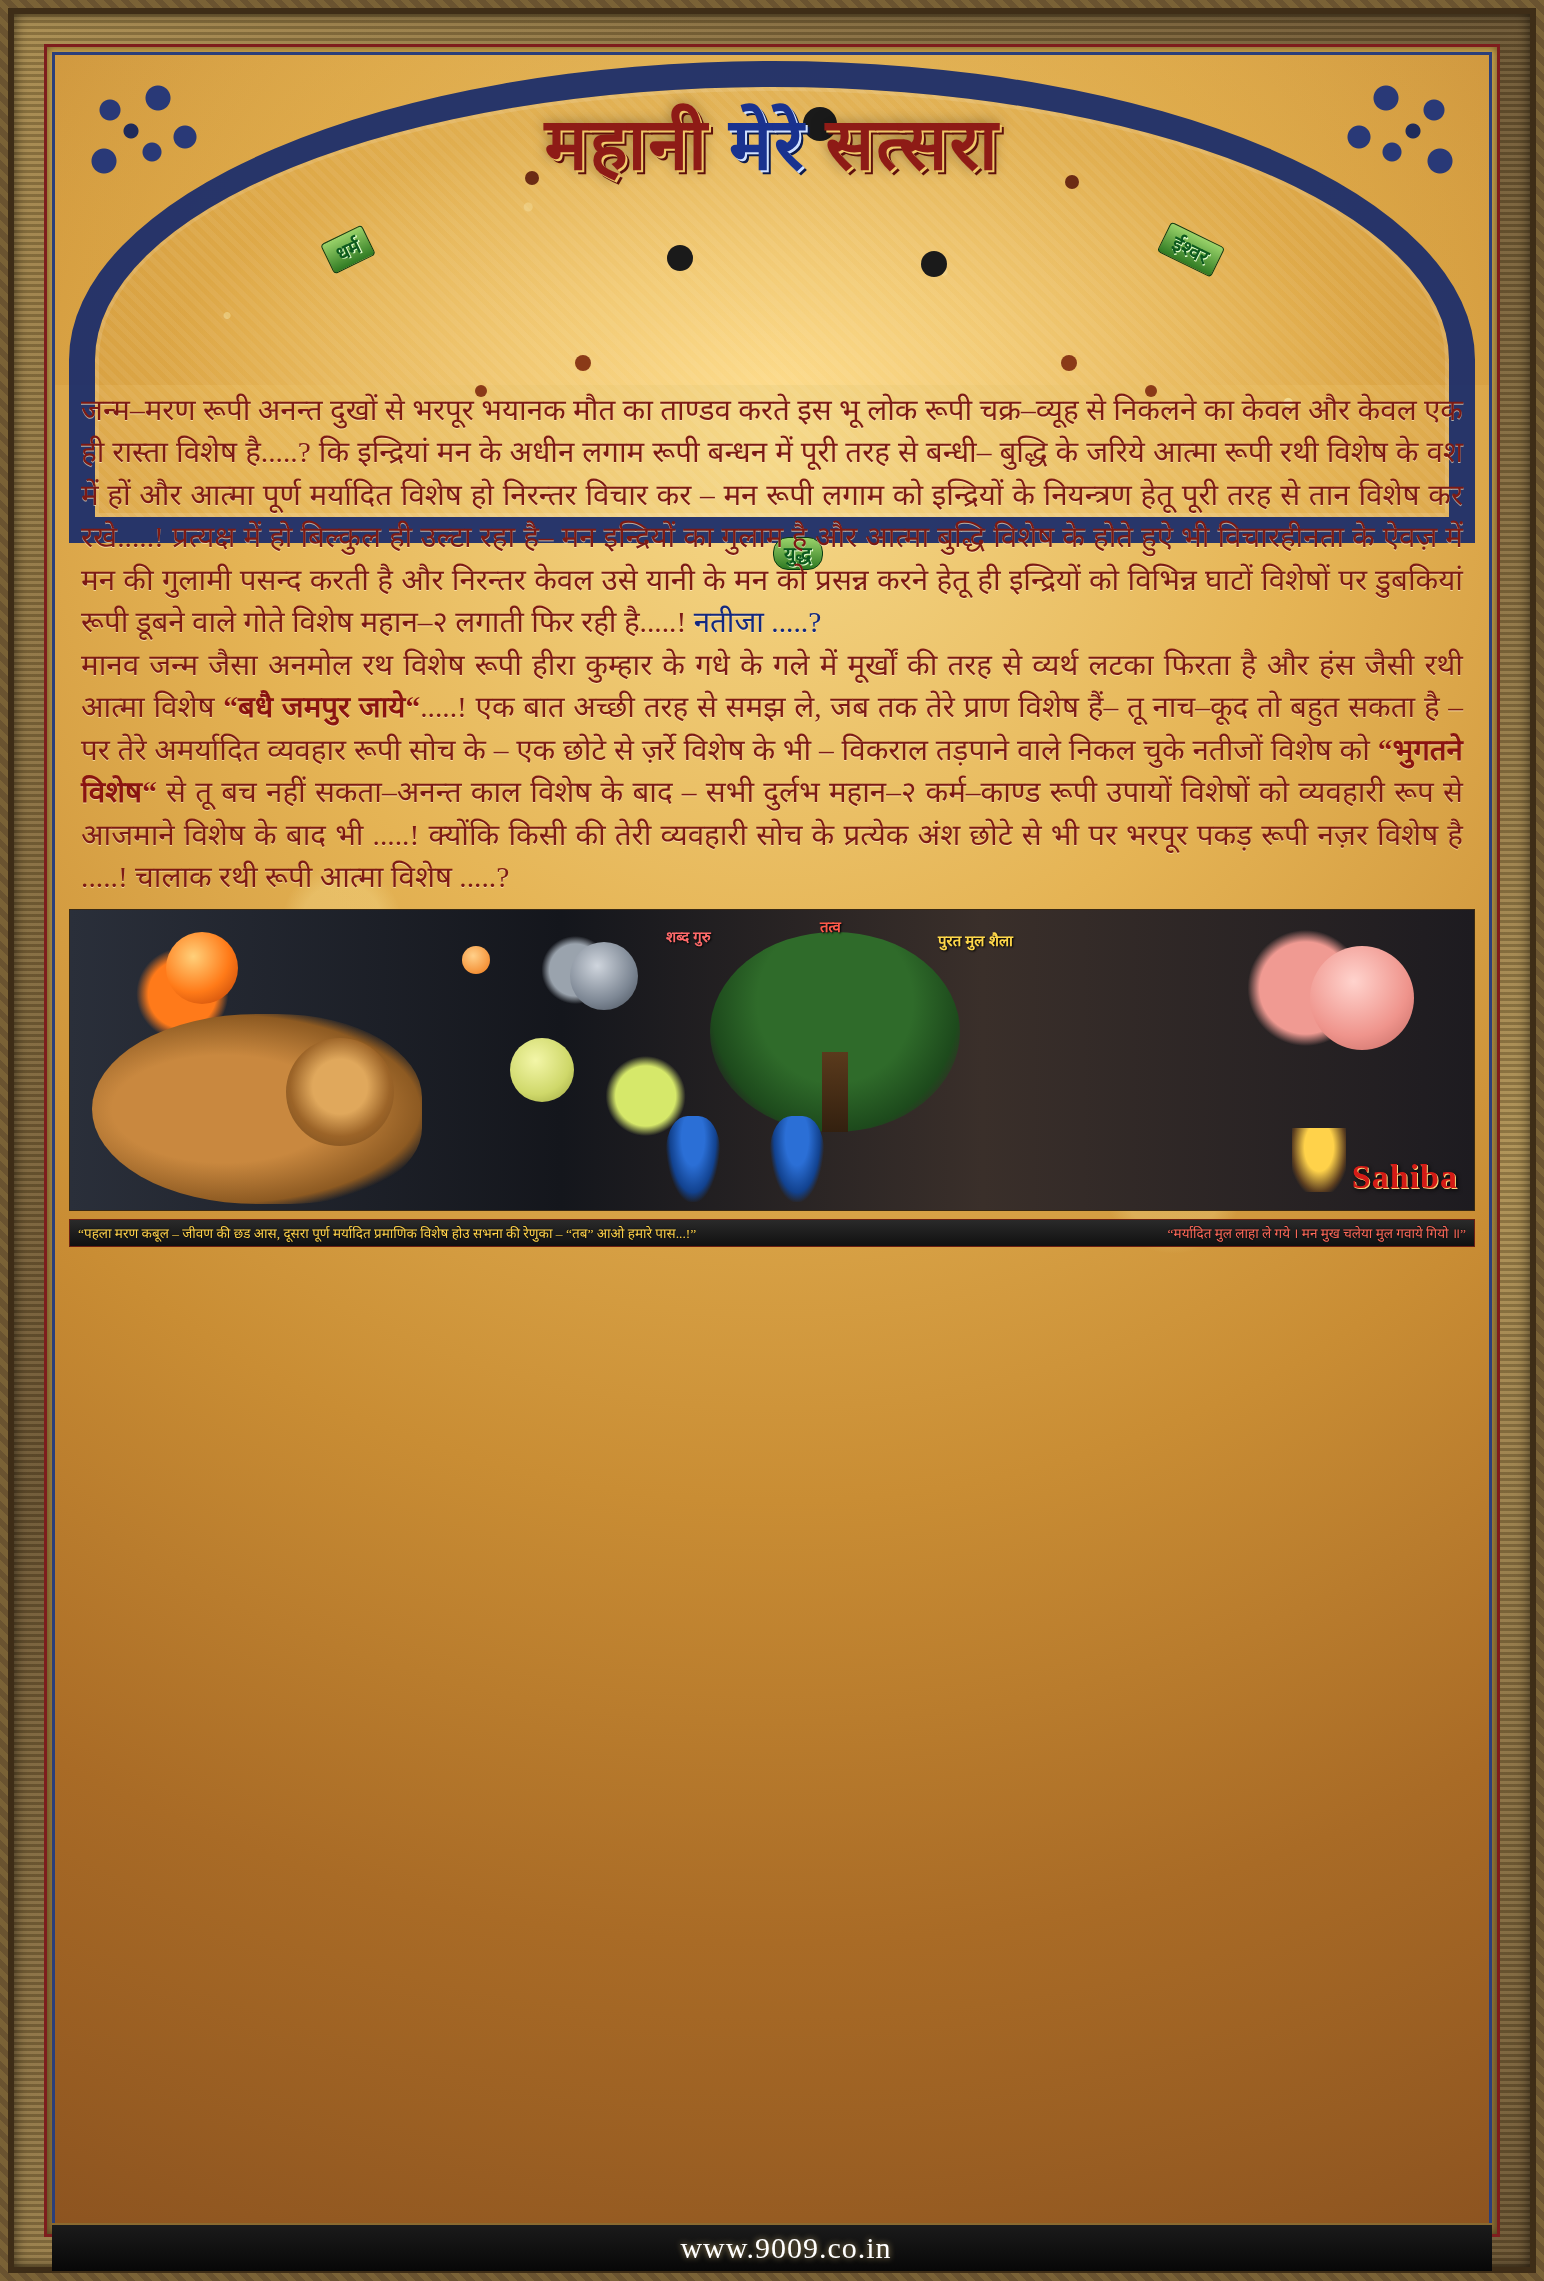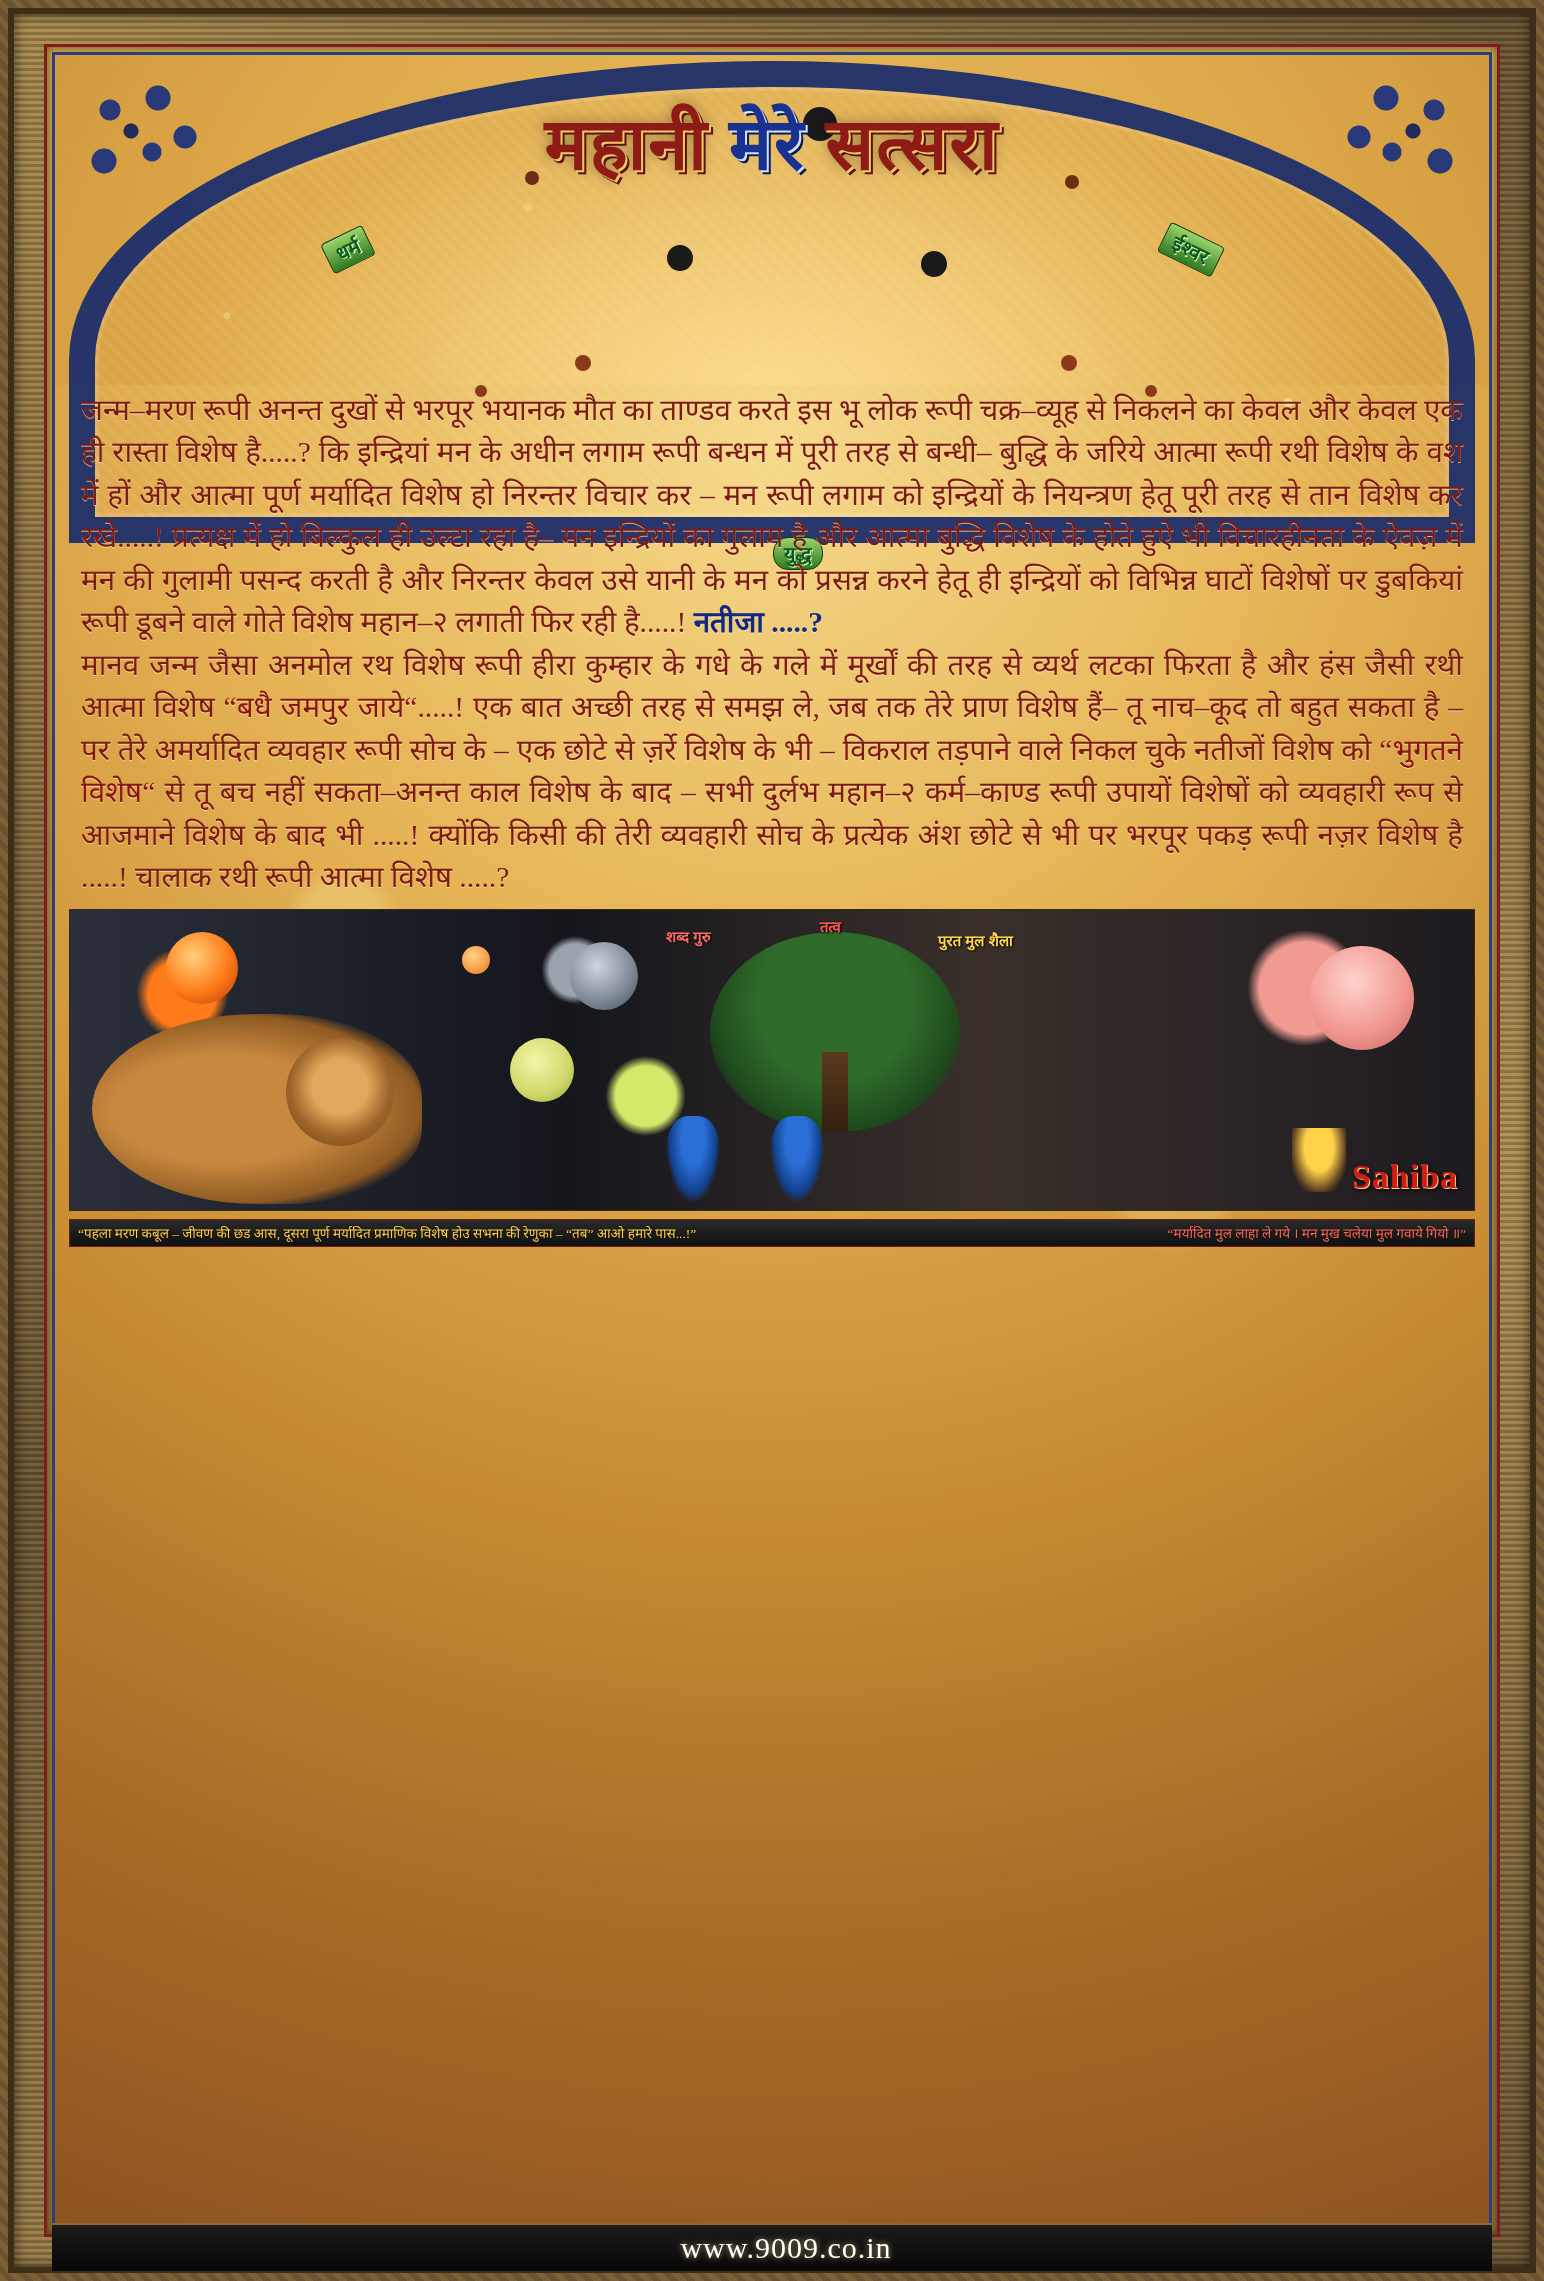--- a/index.html
+++ b/index.html
@@ -102,22 +102,22 @@
   }
   .para{
     font-family:"Liberation Serif", serif;
     font-size:29.5px;
     line-height:1.44;
     color:#7d1a14;
     text-align:justify;
     text-shadow:0 1px 0 rgba(255,240,200,.65);
     margin:0;
   }
-  .hl-blue{color:#13287f;font-weight:bold;}
-  .hl-quote{color:#8a1410;font-weight:normal;}
+  .hl-blue{color:#13287f;font-weight:normal;}
+  .hl-quote{color:#8a1410;font-weight:bold;}
   
   .collage{
     position:relative;z-index:2;
     margin:10px 14px 0 14px;height:300px;
     background:
       radial-gradient(circle at 8% 28%, #ff7a1a 0 34px, rgba(255,120,20,0) 46px),
       radial-gradient(circle at 41% 62%, #d6e86a 0 30px, rgba(214,232,106,0) 40px),
       radial-gradient(circle at 88% 26%, #f09a92 0 46px, rgba(240,154,146,0) 58px),
       radial-gradient(circle at 36% 20%, #9aa3ad 0 26px, rgba(154,163,173,0) 34px),
       linear-gradient(90deg,#2a2f3a,#14161c 35%,#3a2f2a 65%,#1d1b20);

